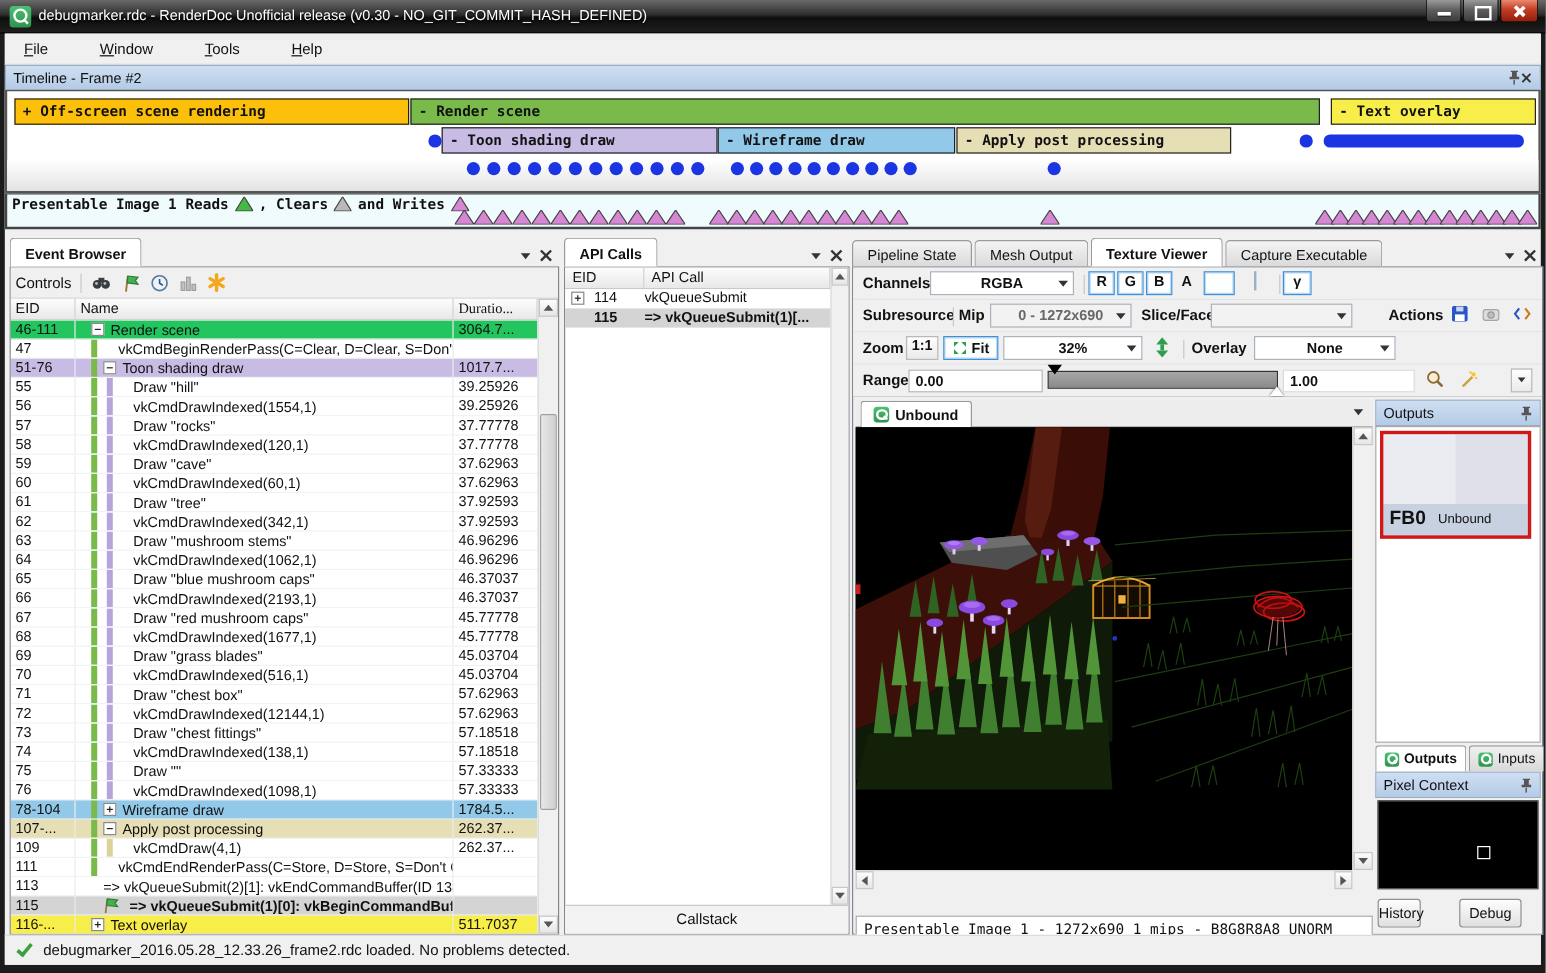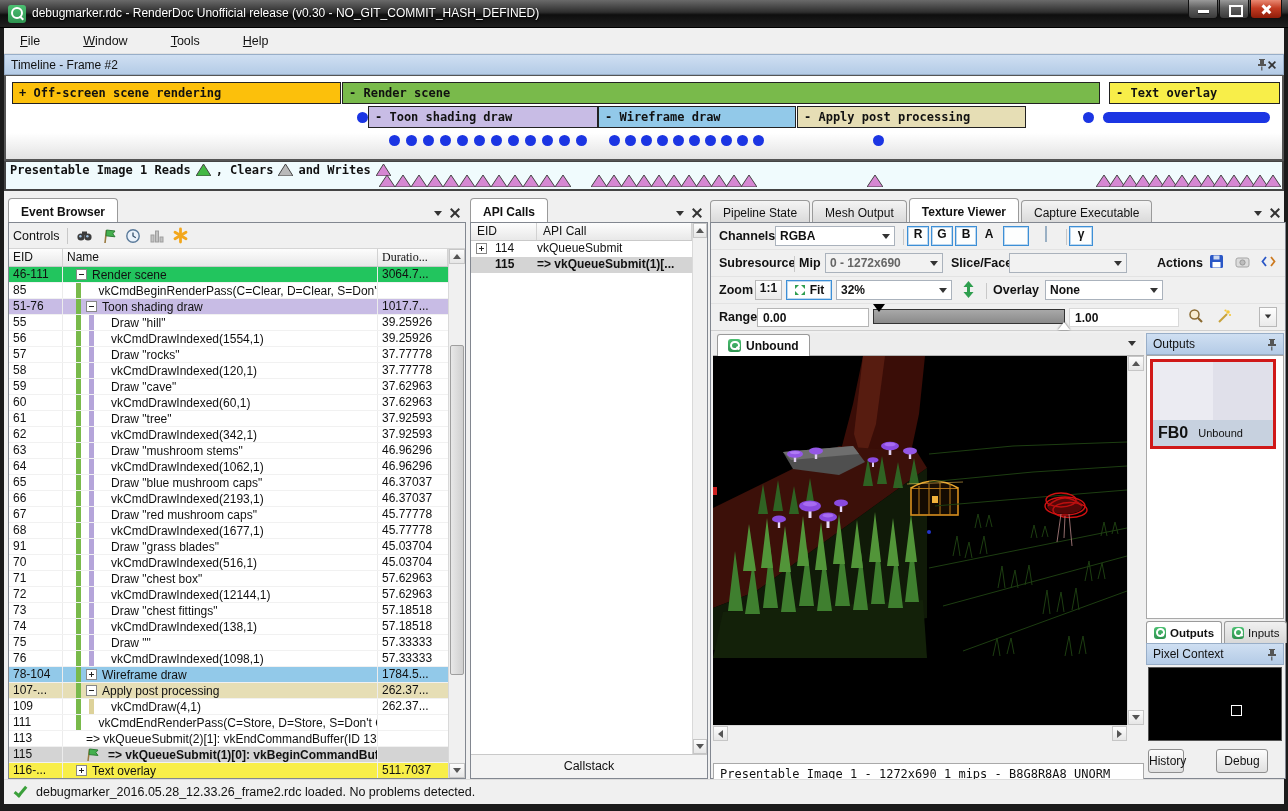--- a/index.html
+++ b/index.html
@@ -92,21 +92,21 @@
   #api-head div { padding:1px 6px; border-right:1px solid #d2d2d2; }
   .api-row { height:16px; display:flex; font-size:12px; background:#fff; position:relative; }
   .api-row .a1 { width:66px; padding-left:24px; }
   .api-row .a2 { width:155px; white-space:nowrap; overflow:hidden; }
   #callstack { position:absolute; left:0; right:0; bottom:0; height:24px; background:#f3f3f3; border-top:1px solid #c9c9c9; text-align:center; padding-top:4px; font-size:12.5px; }
 
   
   #tex-panel { left:706px; width:576px; }
   .trow { position:absolute; left:0; right:0; height:27px; background:#f0f0f0; border-bottom:1px solid #e3e3e3;font-weight:bold; }
   .tlabel { position:absolute; top:6px; font-size:12.5px; }
-  .combo { position:absolute; top:3px; height:20px; background:#fff; border:1px solid #aab2bc; font-size:12px; padding:2px 4px; }
+  .combo { position:absolute; top:3px; height:20px; background:#fff; border:1px solid #aab2bc; font-size:12px; padding:2px 4px;text-align:center; }
   .combo .caret { position:absolute; right:4px; top:7px; }
   .combo.dis { background:#f2f2f2; color:#666; }
   .tbtn { position:absolute; top:3px; height:20px; background:linear-gradient(#fefefe,#eaeaea); border:1px solid #b8b8b8; font-size:12px; text-align:center; }
   .tbtn.on { border:1px solid #3d8fd6; box-shadow:inset 0 0 0 1px #bcd8f0; background:#fdfefe; }
   .swatchwheel { width:16px; height:16px; border-radius:50%; margin:1px auto; background:conic-gradient(red,yellow,lime,cyan,blue,magenta,red); }
   .checkerbox { width:16px; height:16px; margin:1px auto; background:repeating-linear-gradient(45deg,#b9cede 0 3px,#e6eef5 3px 6px); border:1px solid #9ab0c4; }
   #tex-main { position:absolute; left:1px; right:1px; top:108px; bottom:0; background:#f0f0f0; }
   #utabstrip { position:absolute; left:1px; top:2px; width:431px; height:23px; border-bottom:1px solid #b5b5b5; background:#ededed; }
   #utab { position:absolute; left:4px; top:1px; height:22px; background:#fff; border:1px solid #9a9a9a; border-bottom:none; border-radius:3px 3px 0 0; display:flex; align-items:center; gap:5px; padding:0 10px; font-weight:bold; font-size:12px; }
   #tex-img { position:absolute; left:1px; top:25px; width:414px; height:369px; background:#000; }
@@ -417,21 +417,21 @@
       <div id="ev-rows">
           <div class="ev-row" style="background: #22c55e;">
             <div class="c1">46-111</div>
             <div class="c2">
               <span class="xbox" style="left: 13px;"></span>
               <span class="nm" style="left: 29px;">Render scene</span>
             </div>
             <div class="c3">3064.7...</div>
           </div>
           <div class="ev-row">
-            <div class="c1">85</div>
+            <div class="c1">47</div>
             <div class="c2">
               <span class="guide" style="left: 13px; background: rgb(121, 186, 75);"></span>
               <span class="nm" style="left: 35.5px;">vkCmdBeginRenderPass(C=Clear, D=Clear, S=Don't Care)</span>
             </div>
             <div class="c3"></div>
           </div>
           <div class="ev-row" style="background: rgb(200, 188, 229);">
             <div class="c1">51-76</div>
             <div class="c2">
               <span class="guide" style="left: 13px; background: rgb(121, 186, 75);"></span>
@@ -560,21 +560,21 @@
           <div class="ev-row">
             <div class="c1">68</div>
             <div class="c2">
               <span class="guide" style="left: 13px; background: rgb(121, 186, 75);"></span>
               <span class="guide" style="left: 26px; background: rgb(181, 165, 218);"></span>
               <span class="nm" style="left: 48px;">vkCmdDrawIndexed(1677,1)</span>
             </div>
             <div class="c3">45.77778</div>
           </div>
           <div class="ev-row">
-            <div class="c1">91</div>
+            <div class="c1">69</div>
             <div class="c2">
               <span class="guide" style="left: 13px; background: rgb(121, 186, 75);"></span>
               <span class="guide" style="left: 26px; background: rgb(181, 165, 218);"></span>
               <span class="nm" style="left: 48px;">Draw "grass blades"</span>
             </div>
             <div class="c3">45.03704</div>
           </div>
           <div class="ev-row">
             <div class="c1">70</div>
             <div class="c2">

